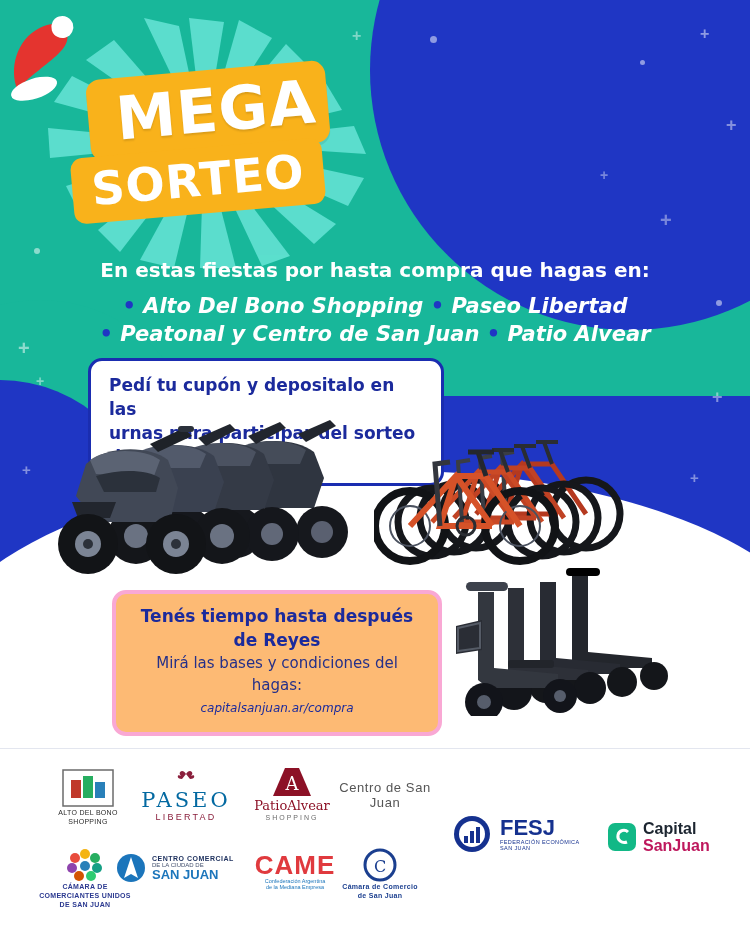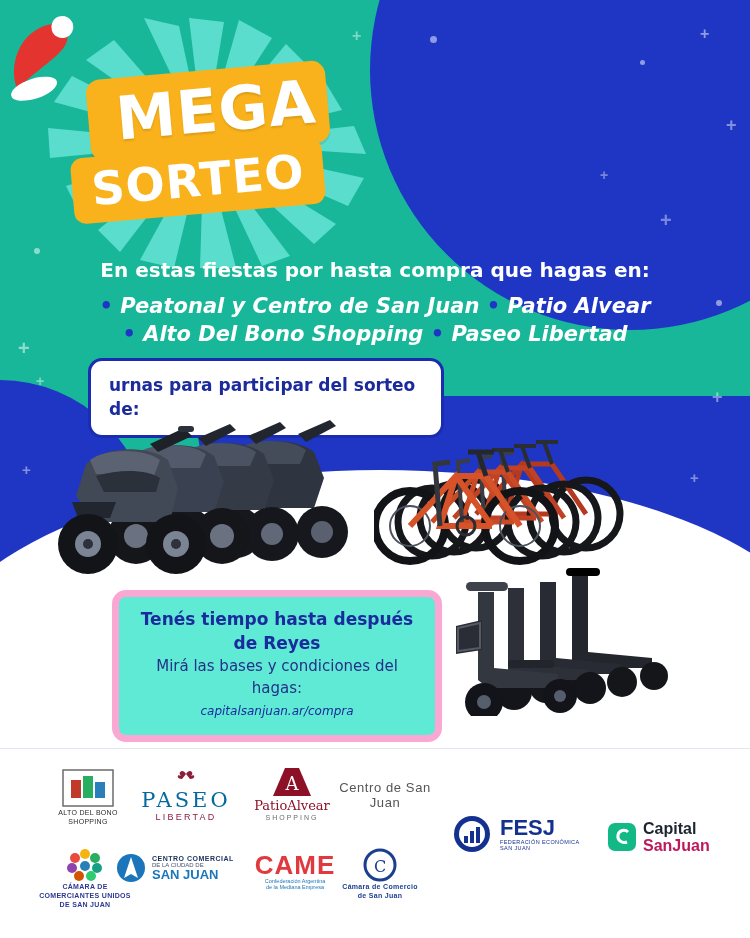--- a/index.html
+++ b/index.html
@@ -224,22 +224,22 @@
     font-size: 17px;
     line-height: 24px;
   }
 
   
   .bases-box {
     position: absolute;
     left: 112px; top: 590px;
     width: 330px;
     padding: 10px 14px 12px 14px;
-    background: #5eead4;
-    border: 7px solid #f9a8d4;
+    background: #fdba74;
+    border: 4px solid #f9a8d4;
     border-radius: 14px;
     text-align: center;
     color: #1b2a9c;
     font-family: "DejaVu Sans", sans-serif;
   }
   .bases-box .t1 { font-weight: bold; font-size: 17px; line-height: 24px; }
   .bases-box .t2 { font-weight: normal; font-size: 15px; line-height: 22px; color: #253089; }
   .bases-box .t3 { font-style: italic; font-size: 12px; line-height: 24px; color: #1b2a9c; }
 
   
@@ -334,33 +334,34 @@
       <circle cx="70" cy="16" r="11" fill="#ffffff"></circle>
     </svg>
   </div>
 
 
   <div class="promo-line">En estas fiestas por hasta compra que hagas en:</div>
 
   <div class="places">
     <div class="row">
       <span class="bullet">•</span>
+      <span>Alto Del Bono Shopping</span>
+      <span class="bullet">•</span>
+      <span>Paseo Libertad</span>
+    </div>
+    <div class="row">
+      <span class="bullet">•</span>
       <span>Peatonal y Centro de San Juan</span>
       <span class="bullet">•</span>
       <span>Patio Alvear</span>
     </div>
-    <div class="row">
-      <span class="bullet">•</span>
-      <span>Alto Del Bono Shopping</span>
-      <span class="bullet">•</span>
-      <span>Paseo Libertad</span>
-    </div>
   </div>
 
   <div class="coupon-box">
+    <div>Pedí tu cupón y depositalo en las</div>
     <div>urnas para participar del sorteo de:</div>
   </div>
 
   <div class="prod" style="left:52px; top:404px;">
     <svg width="350" height="190" viewBox="0 0 350 190">
       <g>
 
         <g transform="translate(150,8)">
           <path d="M30,42 C48,26 92,24 112,40 L122,66 L112,96 L40,96 L22,72 Z" fill="#2f3540"></path>
           <path d="M34,38 C50,26 88,26 104,38 L98,52 L40,52 Z" fill="#454c59"></path>

